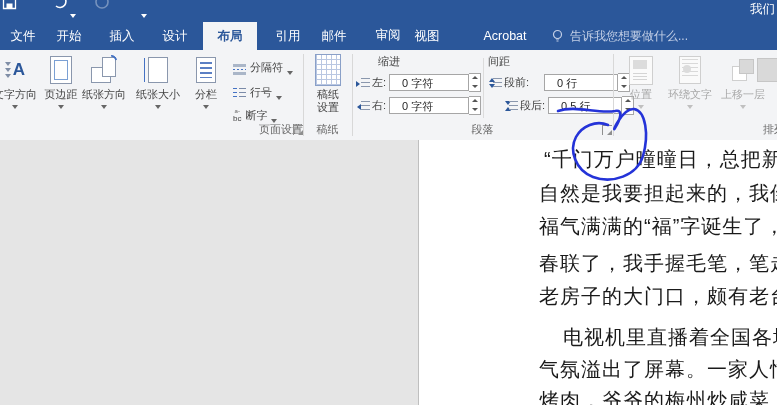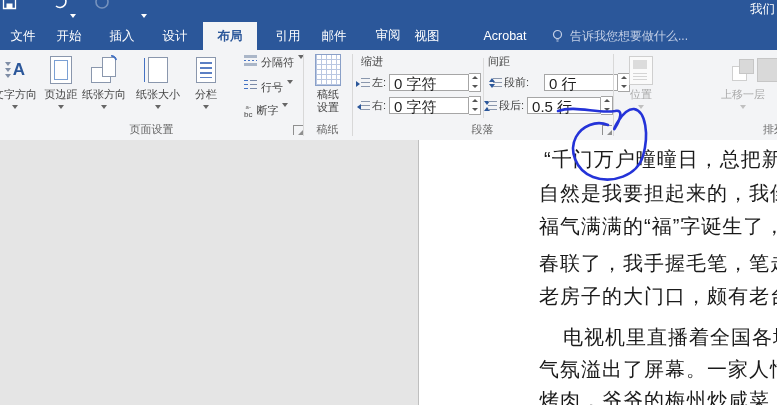--- a/index.html
+++ b/index.html
@@ -28,21 +28,21 @@
   .grp-label{position:absolute;bottom:3px;font-size:11px;color:#666;white-space:nowrap;}
   .launcher{position:absolute;width:9px;height:9px;border-top:1px solid #8f8f8f;border-left:1px solid #8f8f8f;}
   .launcher:after{content:"";position:absolute;right:0;bottom:0;width:0;height:0;
                   border-bottom:5px solid #8f8f8f;border-left:5px solid transparent;}
   .bigbtn{position:absolute;top:3px;height:78px;display:flex;flex-direction:column;
           align-items:center;padding-top:2px;box-sizing:border-box;}
   .bigbtn .lbl{font-size:11px;color:#444;line-height:13px;margin-top:3px;white-space:nowrap;}
   .bigbtn .car{margin-top:4px;width:0;height:0;border-left:3px solid transparent;
                border-right:3px solid transparent;border-top:4px solid #666;}
   .icn-box{width:26px;height:30px;position:relative;display:flex;align-items:center;justify-content:center;}
-  .smallbtn{position:absolute;left:244px;height:20px;display:flex;align-items:flex-start;}
+  .smallbtn{position:absolute;left:233px;height:20px;display:flex;align-items:flex-end;}
   .smallbtn .lbl{font-size:11px;color:#444;margin:0 4px 0 4px;white-space:nowrap;}
   .smallbtn .car{width:0;height:0;border-left:3px solid transparent;border-right:3px solid transparent;
                  border-top:4px solid #666;}
 
   
   .ic-textdir{display:flex;align-items:flex-end;}
   .ic-textdir .arrs{display:flex;flex-direction:column;margin-right:2px;}
   .ic-textdir .arrs i{width:0;height:0;border-left:3px solid transparent;border-right:3px solid transparent;
                       border-top:4px solid #7f8ea6;margin:1px 0;}
   .ic-textdir b{font-size:17px;color:#2b579a;font-weight:bold;line-height:18px;}
@@ -67,22 +67,22 @@
   .ic-hyph{font-size:8px;color:#444;line-height:8px;text-align:center;}
   .ic-hyph .t{display:block;font-size:6px;color:#666;}
   .ic-grid{width:26px;height:30px;border:1px solid #8aa0c8;background:
       repeating-linear-gradient(0deg,#b9c7e2 0 1px,transparent 1px 5px),
       repeating-linear-gradient(90deg,#b9c7e2 0 1px,transparent 1px 5px),#fff;}
 
   
   .pg-head{position:absolute;top:4px;font-size:11px;color:#444;}
   .pg-row{position:absolute;height:20px;display:flex;align-items:center;}
   .pg-row .fld-lbl{font-size:11px;color:#444;margin-right:3px;white-space:nowrap;}
-  .fld{height:17px;background:#fff;border:1px solid #a6a6a6;font-size:15px;color:#1f1f1f;
-       line-height:17px;padding-left:4px;box-sizing:border-box;}
+  .fld{height:17px;background:#fff;border:1px solid #a6a6a6;font-size:11px;color:#1f1f1f;
+       line-height:17px;padding-left:12px;box-sizing:border-box;}
   .spin{width:12px;height:19px;border:1px solid #a6a6a6;border-left:none;box-sizing:border-box;
         display:flex;flex-direction:column;background:#fff;}
   .spin i{flex:1;display:flex;align-items:center;justify-content:center;}
   .spin i.up:after{content:"";width:0;height:0;border-left:3px solid transparent;border-right:3px solid transparent;border-bottom:3px solid #555;}
   .spin i.dn:after{content:"";width:0;height:0;border-left:3px solid transparent;border-right:3px solid transparent;border-top:3px solid #555;}
   .mini-ic{width:14px;height:12px;margin-right:2px;position:relative;flex:none;}
   .mini-ic .l3{position:absolute;right:0;top:2px;width:9px;height:9px;
       background:repeating-linear-gradient(#8a97ad 0 1px,transparent 1px 4px);}
   .mini-ic .ar{position:absolute;left:0;top:5px;width:0;height:0;border-top:3px solid transparent;
       border-bottom:3px solid transparent;}
@@ -230,36 +230,36 @@
     <div class="smallbtn" style="top:30px;">
       <span class="ic-linenum"></span>
       <span class="lbl">行号</span>
         <span class="car"></span>
     </div>
     <div class="smallbtn" style="top:53px;">
       <span class="ic-hyph"><span class="t">a-</span>bc</span>
       <span class="lbl">断字</span>
         <span class="car"></span>
     </div>
-    <span class="grp-label" style="left:0;width:303px;text-align:center;">页面设置</span>
+    <span class="grp-label" style="left:0;width:303px;text-align:right;">页面设置</span>
     <span class="launcher" style="left:293px;bottom:5px;"></span>
     <span class="gsep" style="left:303px;"></span>
 
     <div class="bigbtn" style="left:306px;width:44px;">
       <span class="icn-box">
           <span class="ic-grid"></span>
         </span>
       <span class="lbl">稿纸</span>
       <span class="lbl" style="margin-top:0;">设置</span>
     </div>
     <span class="grp-label" style="left:303px;width:49px;text-align:center;">稿纸</span>
     <span class="gsep" style="left:352px;"></span>
 
     <div style="position:absolute;left:352px;top:0;width:261px;height:90px;">
-      <span class="pg-head" style="left:9px;">缩进</span>
+      <span class="pg-head" style="left:26px;">缩进</span>
       <span class="pg-head" style="left:136px;">间距</span>
 
       <div class="pg-row" style="left:4px;top:22px;">
         <span class="mini-ic">
             <span class="ar r"></span>
             <span class="l3"></span>
           </span>
         <span class="fld-lbl">左:</span>
         <span class="fld" style="width:80px;">0 字符</span>
         <span class="spin">
@@ -290,21 +290,21 @@
             </span>
             <span class="l3"></span>
           </span>
         <span class="fld-lbl">段前:</span>
         <span class="fld" style="width:74px;margin-left:12px;">0 行</span>
         <span class="spin">
             <i class="up"></i>
             <i class="dn"></i>
           </span>
       </div>
-      <div class="pg-row" style="left:131px;top:45px;">
+      <div class="pg-row" style="left:152px;top:45px;">
         <span class="mini-ic">
             <span class="ud">
               <i class="d"></i>
               <i class="u"></i>
             </span>
             <span class="l3"></span>
           </span>
         <span class="fld-lbl">段后:</span>
         <span class="fld" style="width:74px;">0.5 行</span>
         <span class="spin">
@@ -319,20 +319,30 @@
     <span class="gsep" style="left:613px;"></span>
 
     <div class="bigbtn disabled" style="left:620px;width:42px;">
       <span class="icn-box">
           <span class="ic-pos">
             <i></i>
             <u></u>
           </span>
         </span>
       <span class="lbl">位置</span>
+        <span class="car"></span>
+    </div>
+    <div class="bigbtn disabled" style="left:662px;width:56px;">
+      <span class="icn-box">
+          <span class="ic-wrap">
+            <u></u>
+            <i></i>
+          </span>
+        </span>
+      <span class="lbl">环绕文字</span>
         <span class="car"></span>
     </div>
     <div class="bigbtn disabled" style="left:716px;width:54px;">
       <span class="icn-box">
           <span class="ic-fwd">
             <span class="b"></span>
             <span class="f"></span>
           </span>
         </span>
       <span class="lbl">上移一层</span>

